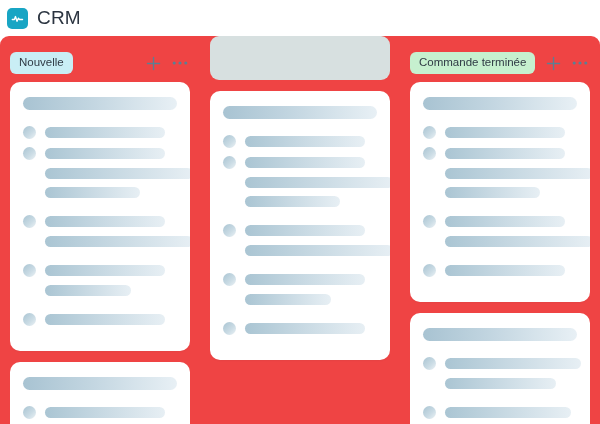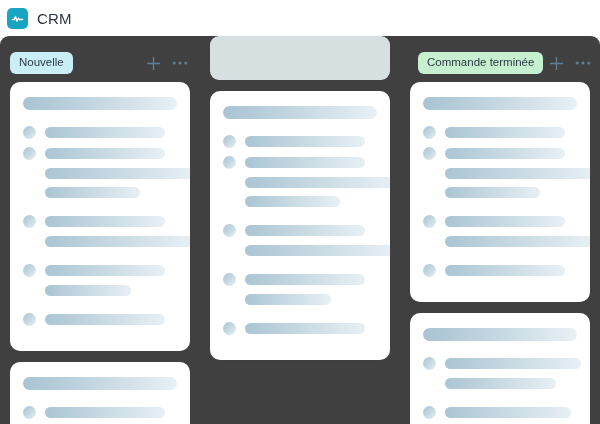--- a/index.html
+++ b/index.html
@@ -48,33 +48,33 @@
     background: #18a5c4;
     display: flex;
     align-items: center;
     justify-content: center;
     flex: 0 0 auto;
   }
 
   .brand-logo svg { display: block; }
 
   .brand-title {
-    font-size: 15px;
+    font-size: 19px;
     color: #2b3440;
     letter-spacing: .2px;
   }
 
   
   .board {
     position: absolute;
     left: 0;
     top: 36px;
     width: 600px;
     height: 388px;
-    background: #404040;
+    background: #ef4444;
     border-radius: 9px 9px 0 0;
     display: flex;
     align-items: stretch;
     overflow: hidden;
   }
 
   .column {
     flex: 1 1 0;
     min-width: 0;
     display: flex;
@@ -107,21 +107,21 @@
     font-size: 11.5px;
     color: #2f3a45;
     padding: 5px 9px;
     border-radius: 6px;
     white-space: nowrap;
     line-height: 1;
   }
 
   .col-badge.cyan  { background: #c9eef5; }
   .col-badge.amber { background: #f7e4bd; }
-  .col-badge.green { background: #c6f0cf; margin-left: 8px; }
+  .col-badge.green { background: #c6f0cf; }
 
   .col-actions {
     margin-left: auto;
     display: flex;
     align-items: center;
     gap: 11px;
     padding-right: 2px;
   }
 
   .icon-btn {

